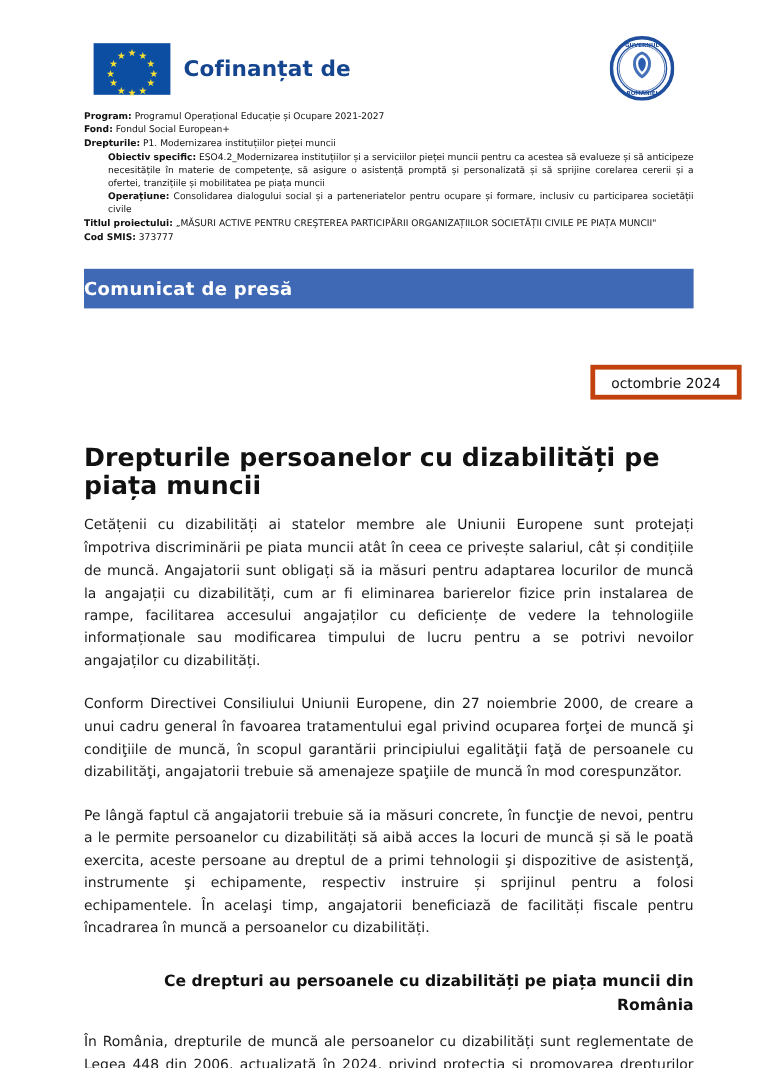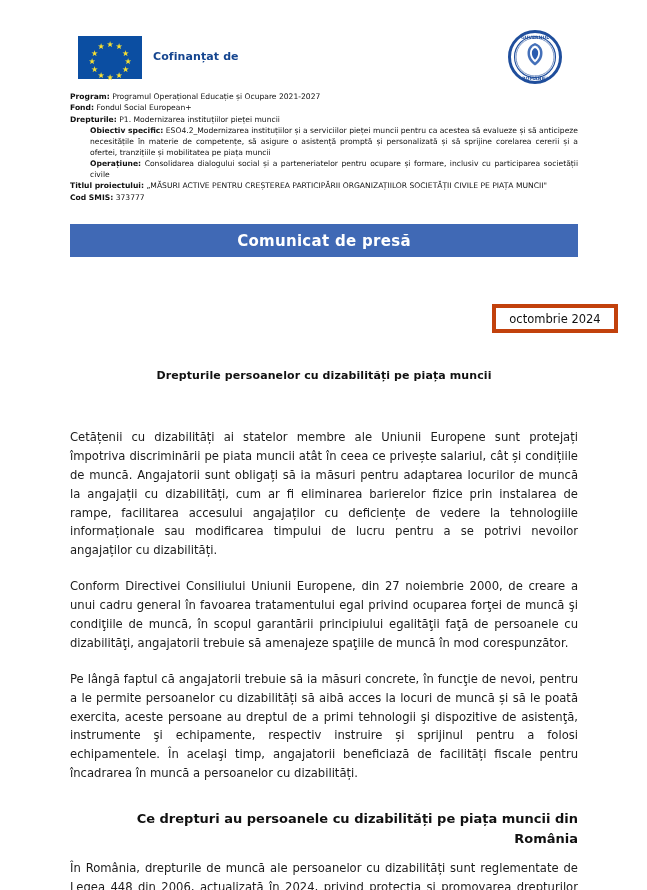--- a/index.html
+++ b/index.html
@@ -52,21 +52,21 @@
     height: 7px;
     color: #F7E033;
     font-size: 8px;
     line-height: 7px;
     text-align: center;
     font-family: "DejaVu Sans", sans-serif;
   }
   .eu-text {
     color: #15458F;
     font-weight: bold;
-    font-size: 11px;
+    font-size: 18px;
     line-height: 1.32;
     letter-spacing: 0.1px;
     white-space: nowrap;
   }
   .gov-seal {
     position: absolute;
     left: 508px;
     top: 30px;
     width: 54px;
     height: 54px;
@@ -107,21 +107,21 @@
     left: 70px;
     top: 224px;
     width: 508px;
     height: 33px;
     background: #4069B5;
     color: #ffffff;
     font-size: 15px;
     font-weight: bold;
     display: flex;
     align-items: center;
-    justify-content: center;
+    justify-content: flex-start;
     letter-spacing: 0.3px;
   }
 
   
   .date-box {
     position: absolute;
     left: 492px;
     top: 304px;
     width: 126px;
     height: 29px;
@@ -134,22 +134,21 @@
     color: #111;
     background: #fff;
   }
 
   
   .headline {
     position: absolute;
     left: 70px;
     top: 369px;
     width: 508px;
-    text-align: center;
-    font-size: 11px;
+    font-size: 21px;
     font-weight: bold;
     color: #111;
     letter-spacing: 0.1px;
   }
 
   
   .body-area {
     position: absolute;
     left: 70px;
     top: 428px;

